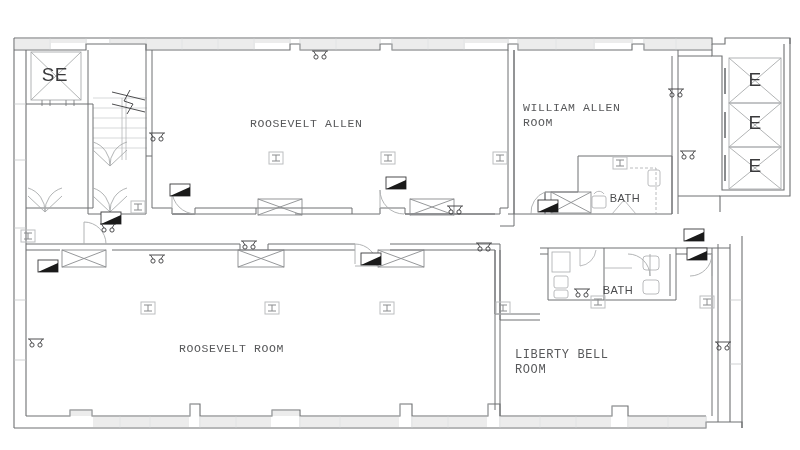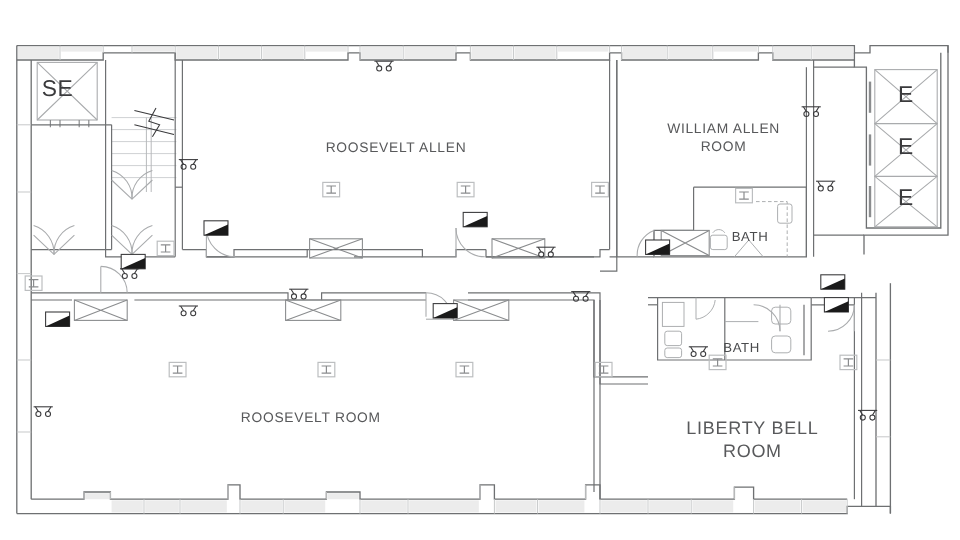--- a/index.html
+++ b/index.html
@@ -18,24 +18,23 @@
   #floorplan-svg {
     position: absolute;
     left: 0;
     top: 0;
     width: 800px;
     height: 450px;
   }
   .room-label {
     position: absolute;
     color: #58595b;
-    font-family: Liberation Sans, sans-serif;
+    font-family: Liberation Mono, monospace;
     font-size: 11.5px;
     letter-spacing: 0.6px;
-    text-align: center;
     line-height: 1.28;
     white-space: pre-line;
     user-select: none;
   }
   .shaft-label {
     position: absolute;
     color: #3a3a3c;
     font-family: "Liberation Sans", sans-serif;
     font-size: 19px;
     letter-spacing: 0.5px;
@@ -487,27 +486,27 @@
           <path d="M687 260 L707 260 L707 251 Z" fill="#1a1a1a"></path>
         </g>
       </g>
   </svg>
 
   <div id="room-labels">
       <div class="room-label" style="left: 250px; top: 117px; width: 160px; font-size: 11.5px; color: rgb(88, 89, 91);">ROOSEVELT ALLEN</div>
       <div class="room-label" style="left: 523px; top: 101px; width: 160px; font-size: 11.5px; color: rgb(88, 89, 91);">WILLIAM ALLEN
 ROOM</div>
       <div class="room-label" style="left: 179px; top: 342px; width: 160px; font-size: 11.5px; color: rgb(88, 89, 91);">ROOSEVELT ROOM</div>
-      <div class="room-label" style="left: 547px; top: 348px; width: 160px; font-size: 15px; color: rgb(88, 89, 91);">LIBERTY BELL
+      <div class="room-label" style="left: 515px; top: 348px; width: 160px; font-size: 12px; color: rgb(88, 89, 91);">LIBERTY BELL
 ROOM</div>
     </div>
   <div id="bath-labels">
       <div class="bath-label" style="left: 585px; top: 180px; width: 80px;">BATH</div>
       <div class="bath-label" style="left: 578px; top: 272px; width: 80px;">BATH</div>
     </div>
   <div id="shaft-labels">
-      <div class="shaft-label" style="left: 18px; top: 65px; width: 60px;">SE</div>
+      <div class="shaft-label" style="left: 8px; top: 65px; width: 60px; text-align: right;">SE</div>
       <div class="shaft-label" style="left: 725px; top: 70px; width: 60px;">E</div>
       <div class="shaft-label" style="left: 725px; top: 113px; width: 60px;">E</div>
       <div class="shaft-label" style="left: 725px; top: 156px; width: 60px;">E</div>
     </div>
 
 </div>
 
 </body></html>

